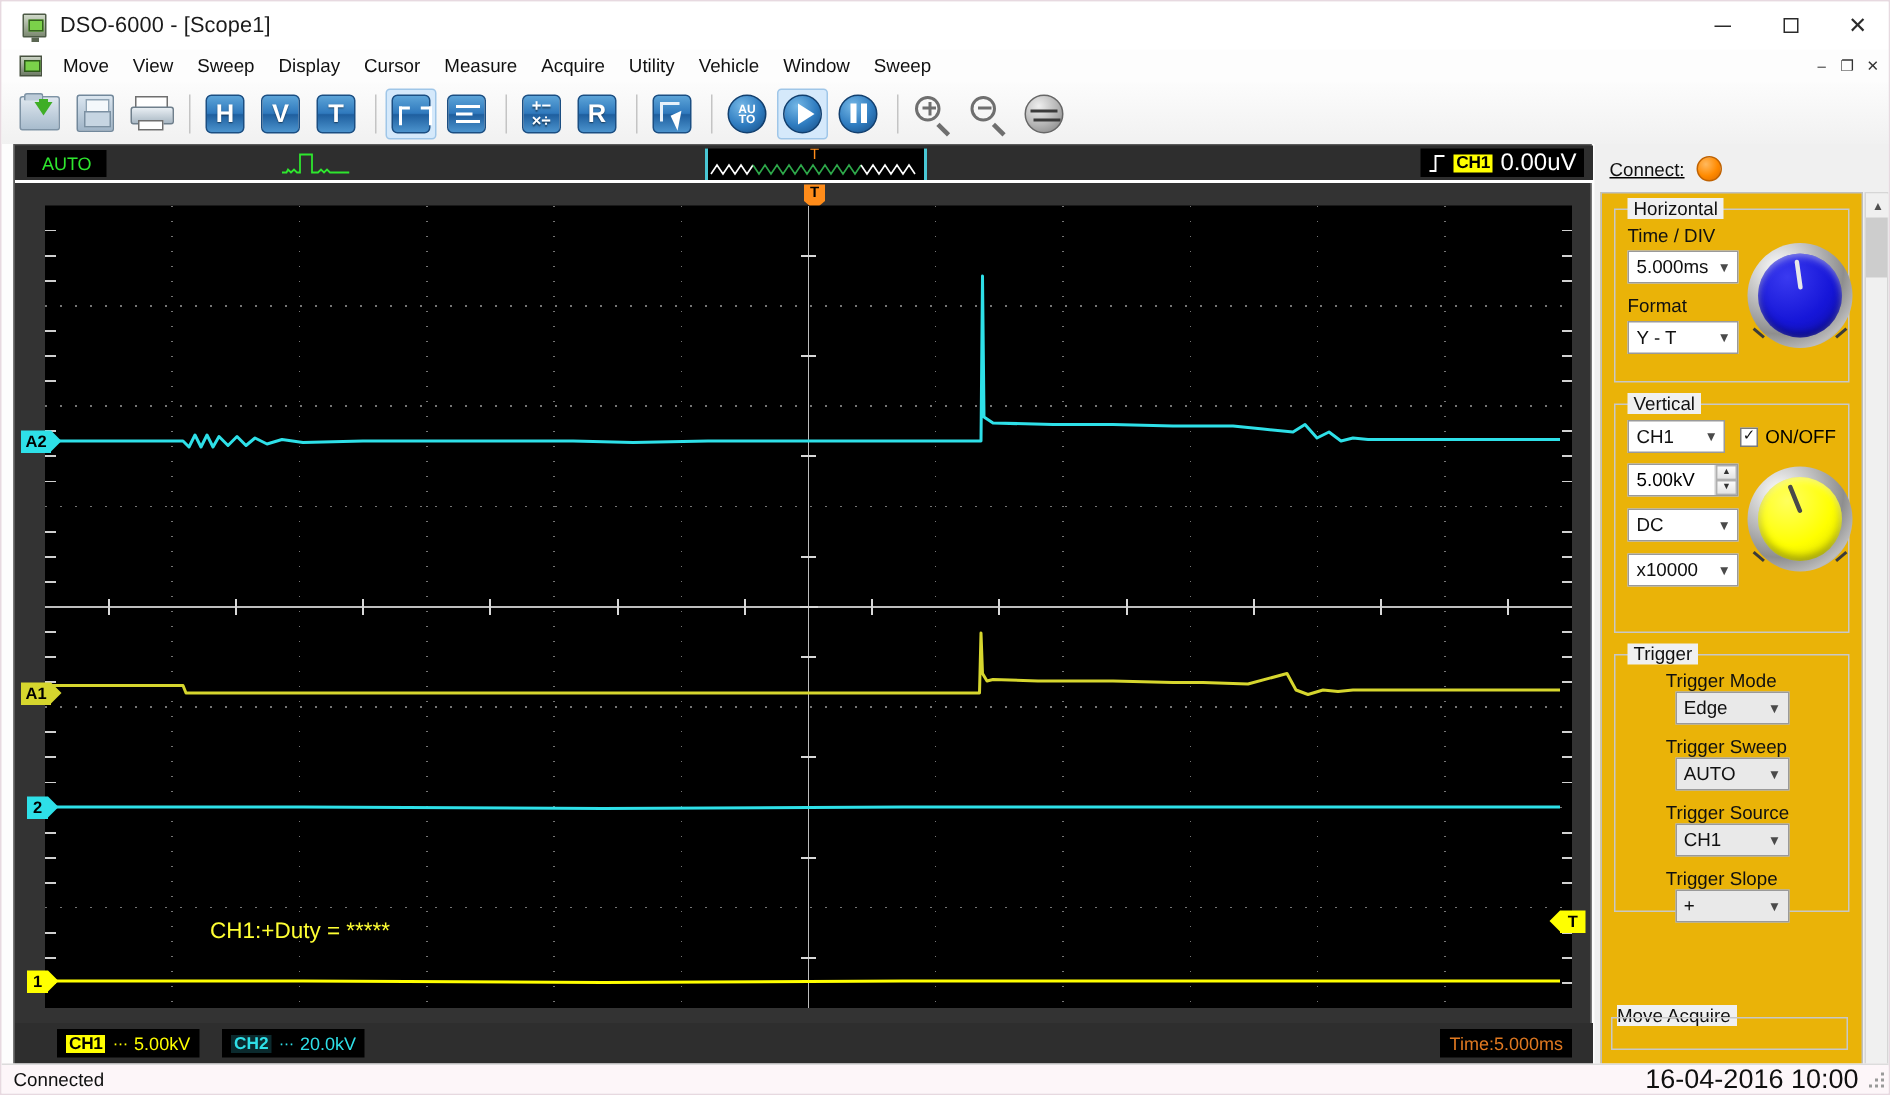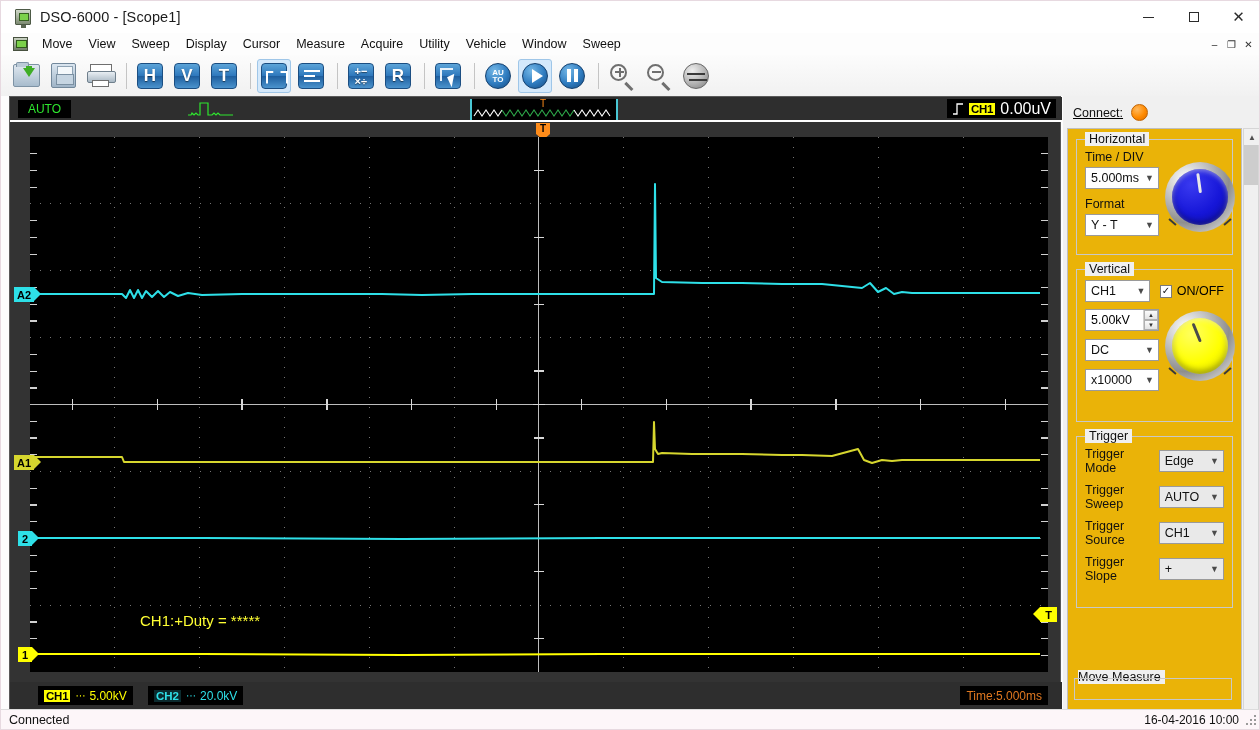--- a/index.html
+++ b/index.html
@@ -319,38 +319,38 @@
     box-shadow:inset 0 2px 5px rgba(255,255,255,.45), inset 0 -3px 6px rgba(0,0,0,.35);
   }
   .knob .ptr{position:absolute;width:2.5px;background:#e8e8e8;border-radius:2px;}
   .knob .tickl,.knob .tickr{position:absolute;width:9px;height:2px;background:#3a3a3a;bottom:9px;}
   .knob .tickl{left:3px;transform:rotate(40deg);}
   .knob .tickr{right:3px;transform:rotate(-40deg);}
   .chk{
     width:13px;height:13px;border:1px solid #7a7a7a;background:#fff;
     display:inline-flex;align-items:center;justify-content:center;color:#101010;font-size:10px;line-height:10px;
   }
-  .trow{display:flex;align-items:center;margin-bottom:8px;}
+  .trow{display:flex;align-items:center;margin-bottom:8px;flex-direction:column;}
   .trow .lab{width:88px;margin-bottom:0;}
   .move-wave{
     position:absolute;left:10px;bottom:26px;font-size:12.5px;color:#101010;background:#f0f0f0;padding-right:4px;
   }
   .move-box{
     position:absolute;left:6px;bottom:10px;width:158px;height:22px;border:1px solid #c8c8c8;
   }
 
   
   .statusbar{
     position:absolute;left:0;bottom:0;width:1260px;height:20px;
     background:#fdf6f9;border-top:1px solid #dcdcdc;
     display:flex;align-items:center;
   }
   .status-text{font-size:12.5px;color:#101010;margin-left:8px;}
   .status-date{
-    position:absolute;right:22px;font-size:12px;color:#101010;
+    position:absolute;right:22px;font-size:18px;color:#101010;
   }
   .grip{position:absolute;right:3px;bottom:2px;width:12px;height:12px;}
   .grip i{position:absolute;width:2px;height:2px;background:#9a9a9a;}
 </style>
 </head>
 <body>
 
 <div id="app">
 
   <div class="titlebar">
@@ -760,21 +760,21 @@
           </div>
           <div class="trow">
             <span class="lab">Trigger Slope</span>
             <span class="combo wide" style="background:#e9e9e9;">
               <span>+</span>
               <span class="chev">▼</span>
             </span>
           </div>
         </div>
 
-        <div class="move-wave">Move Measure</div>
+        <div class="move-wave">Move Acquire</div>
         <div class="move-box"></div>
       </div>
 
       <div class="sbar">
         <div class="arrow">▲</div>
         <div class="thumb"></div>
       </div>
     </div>
   </div>
 

